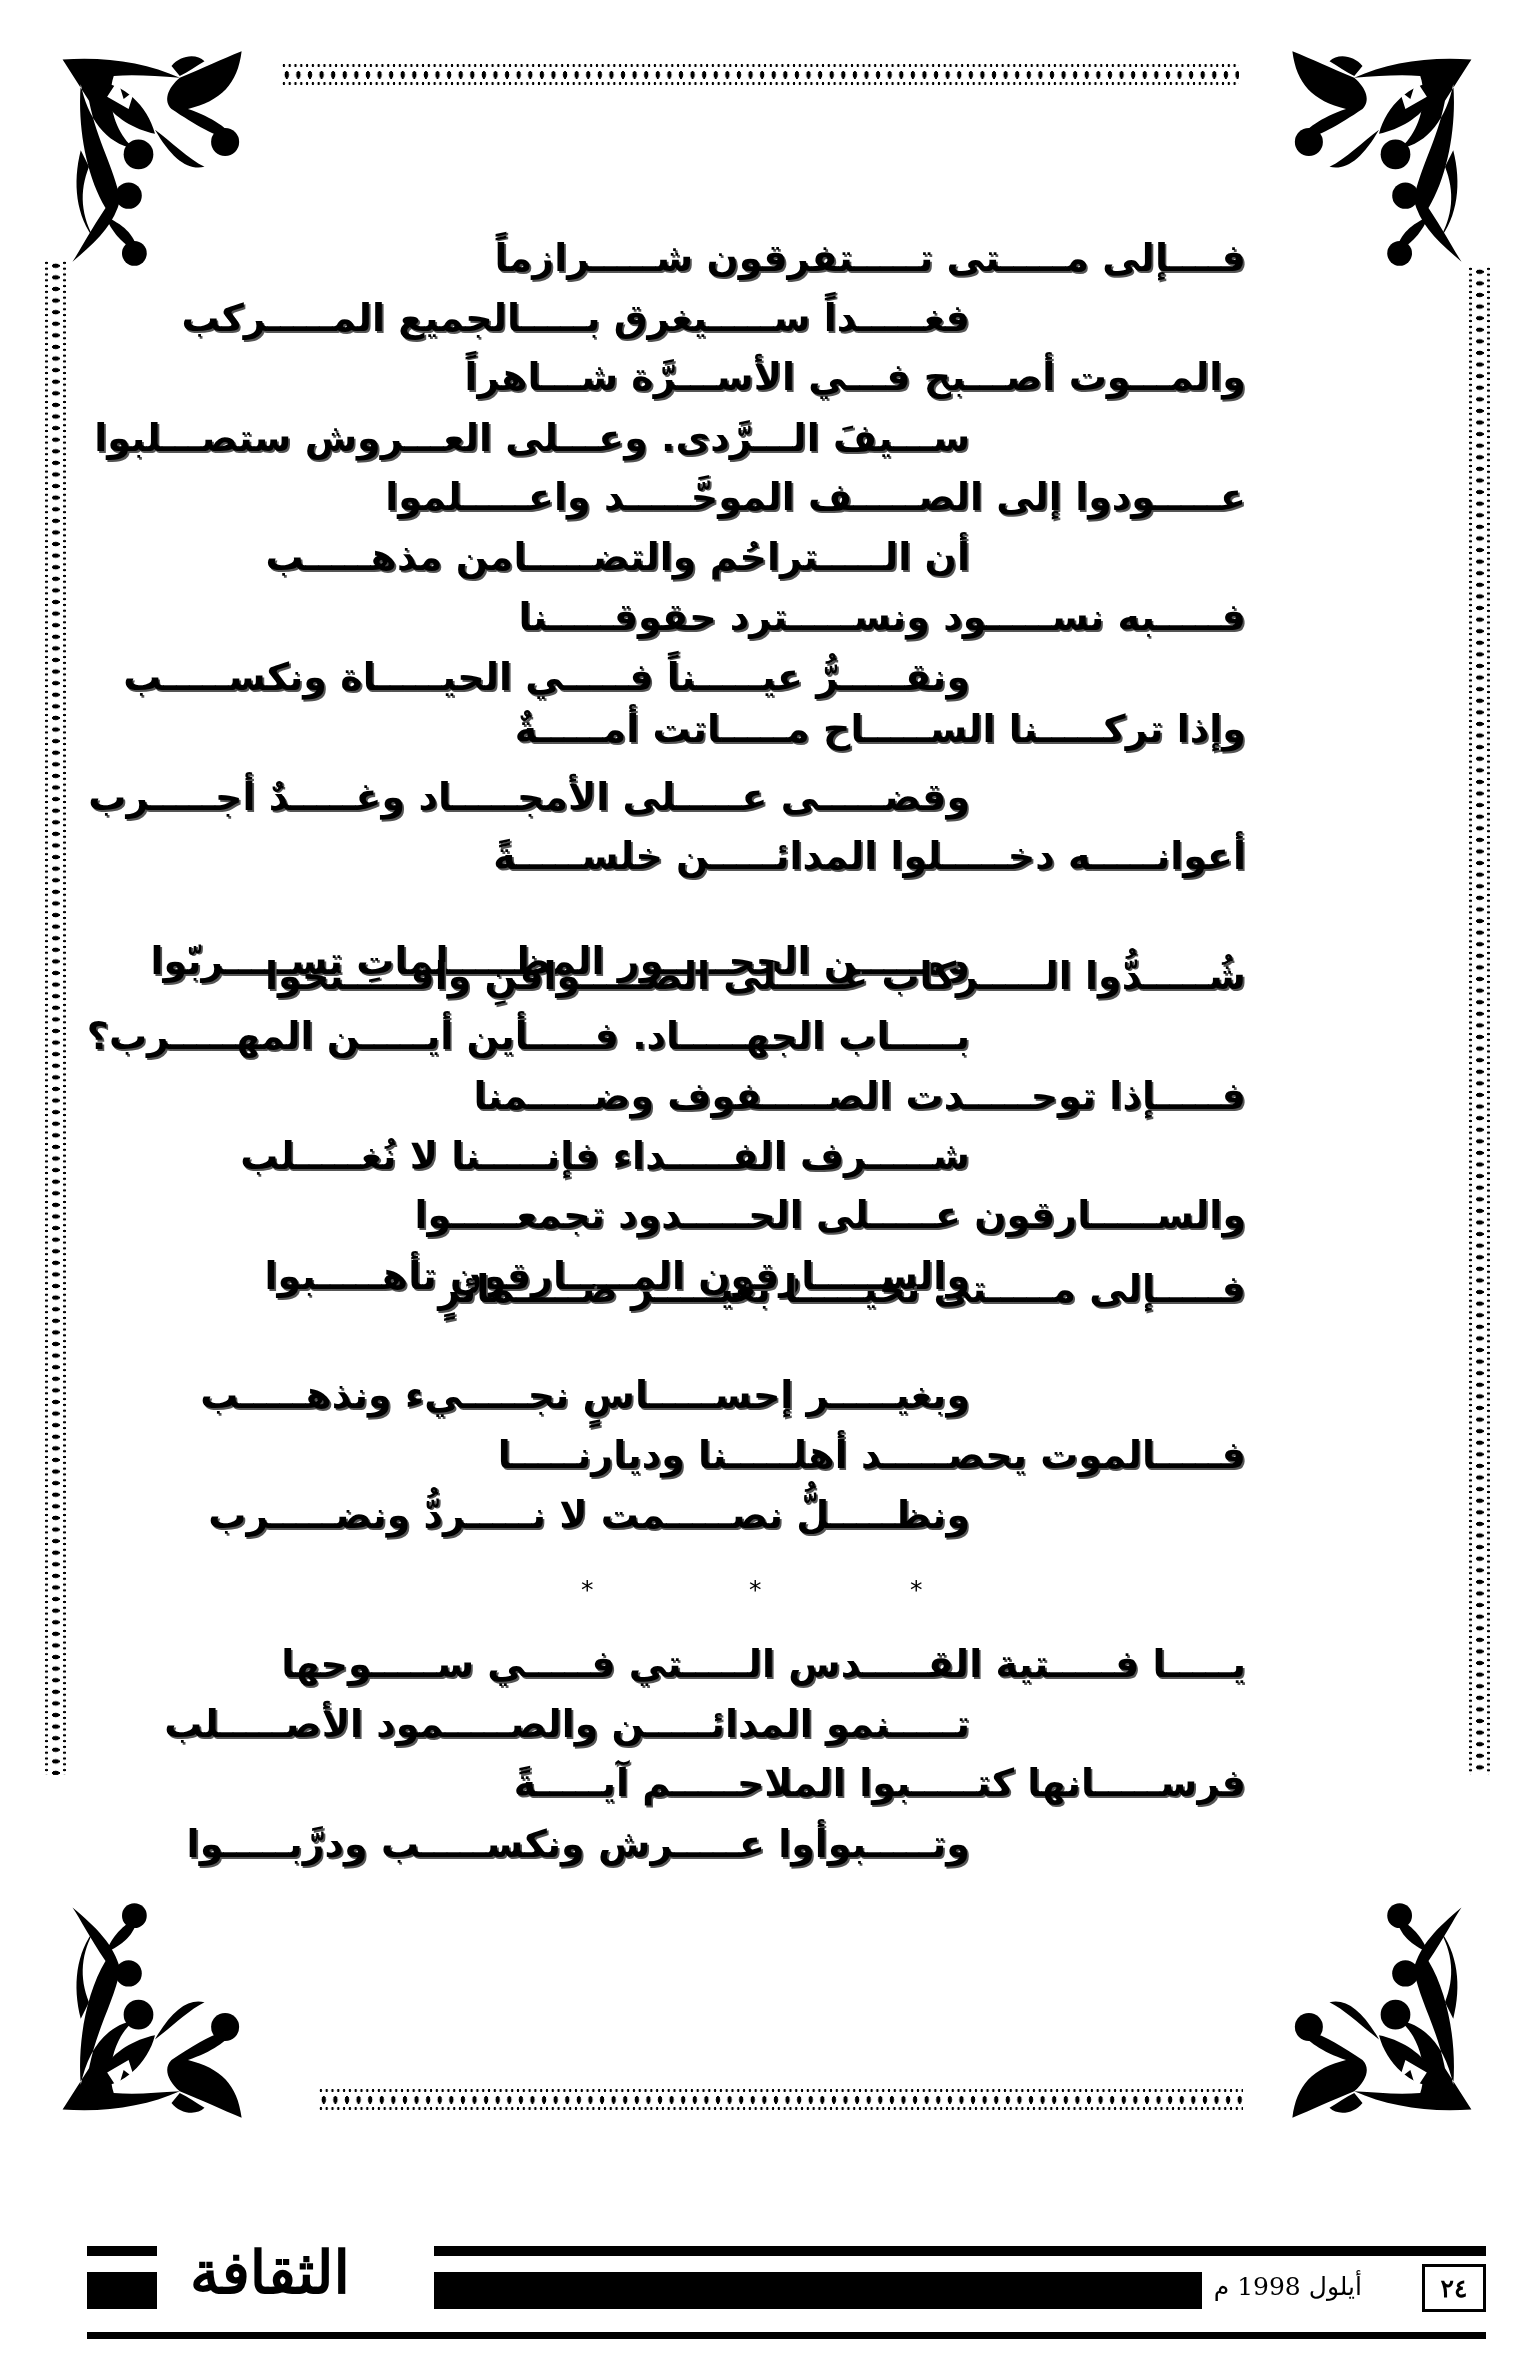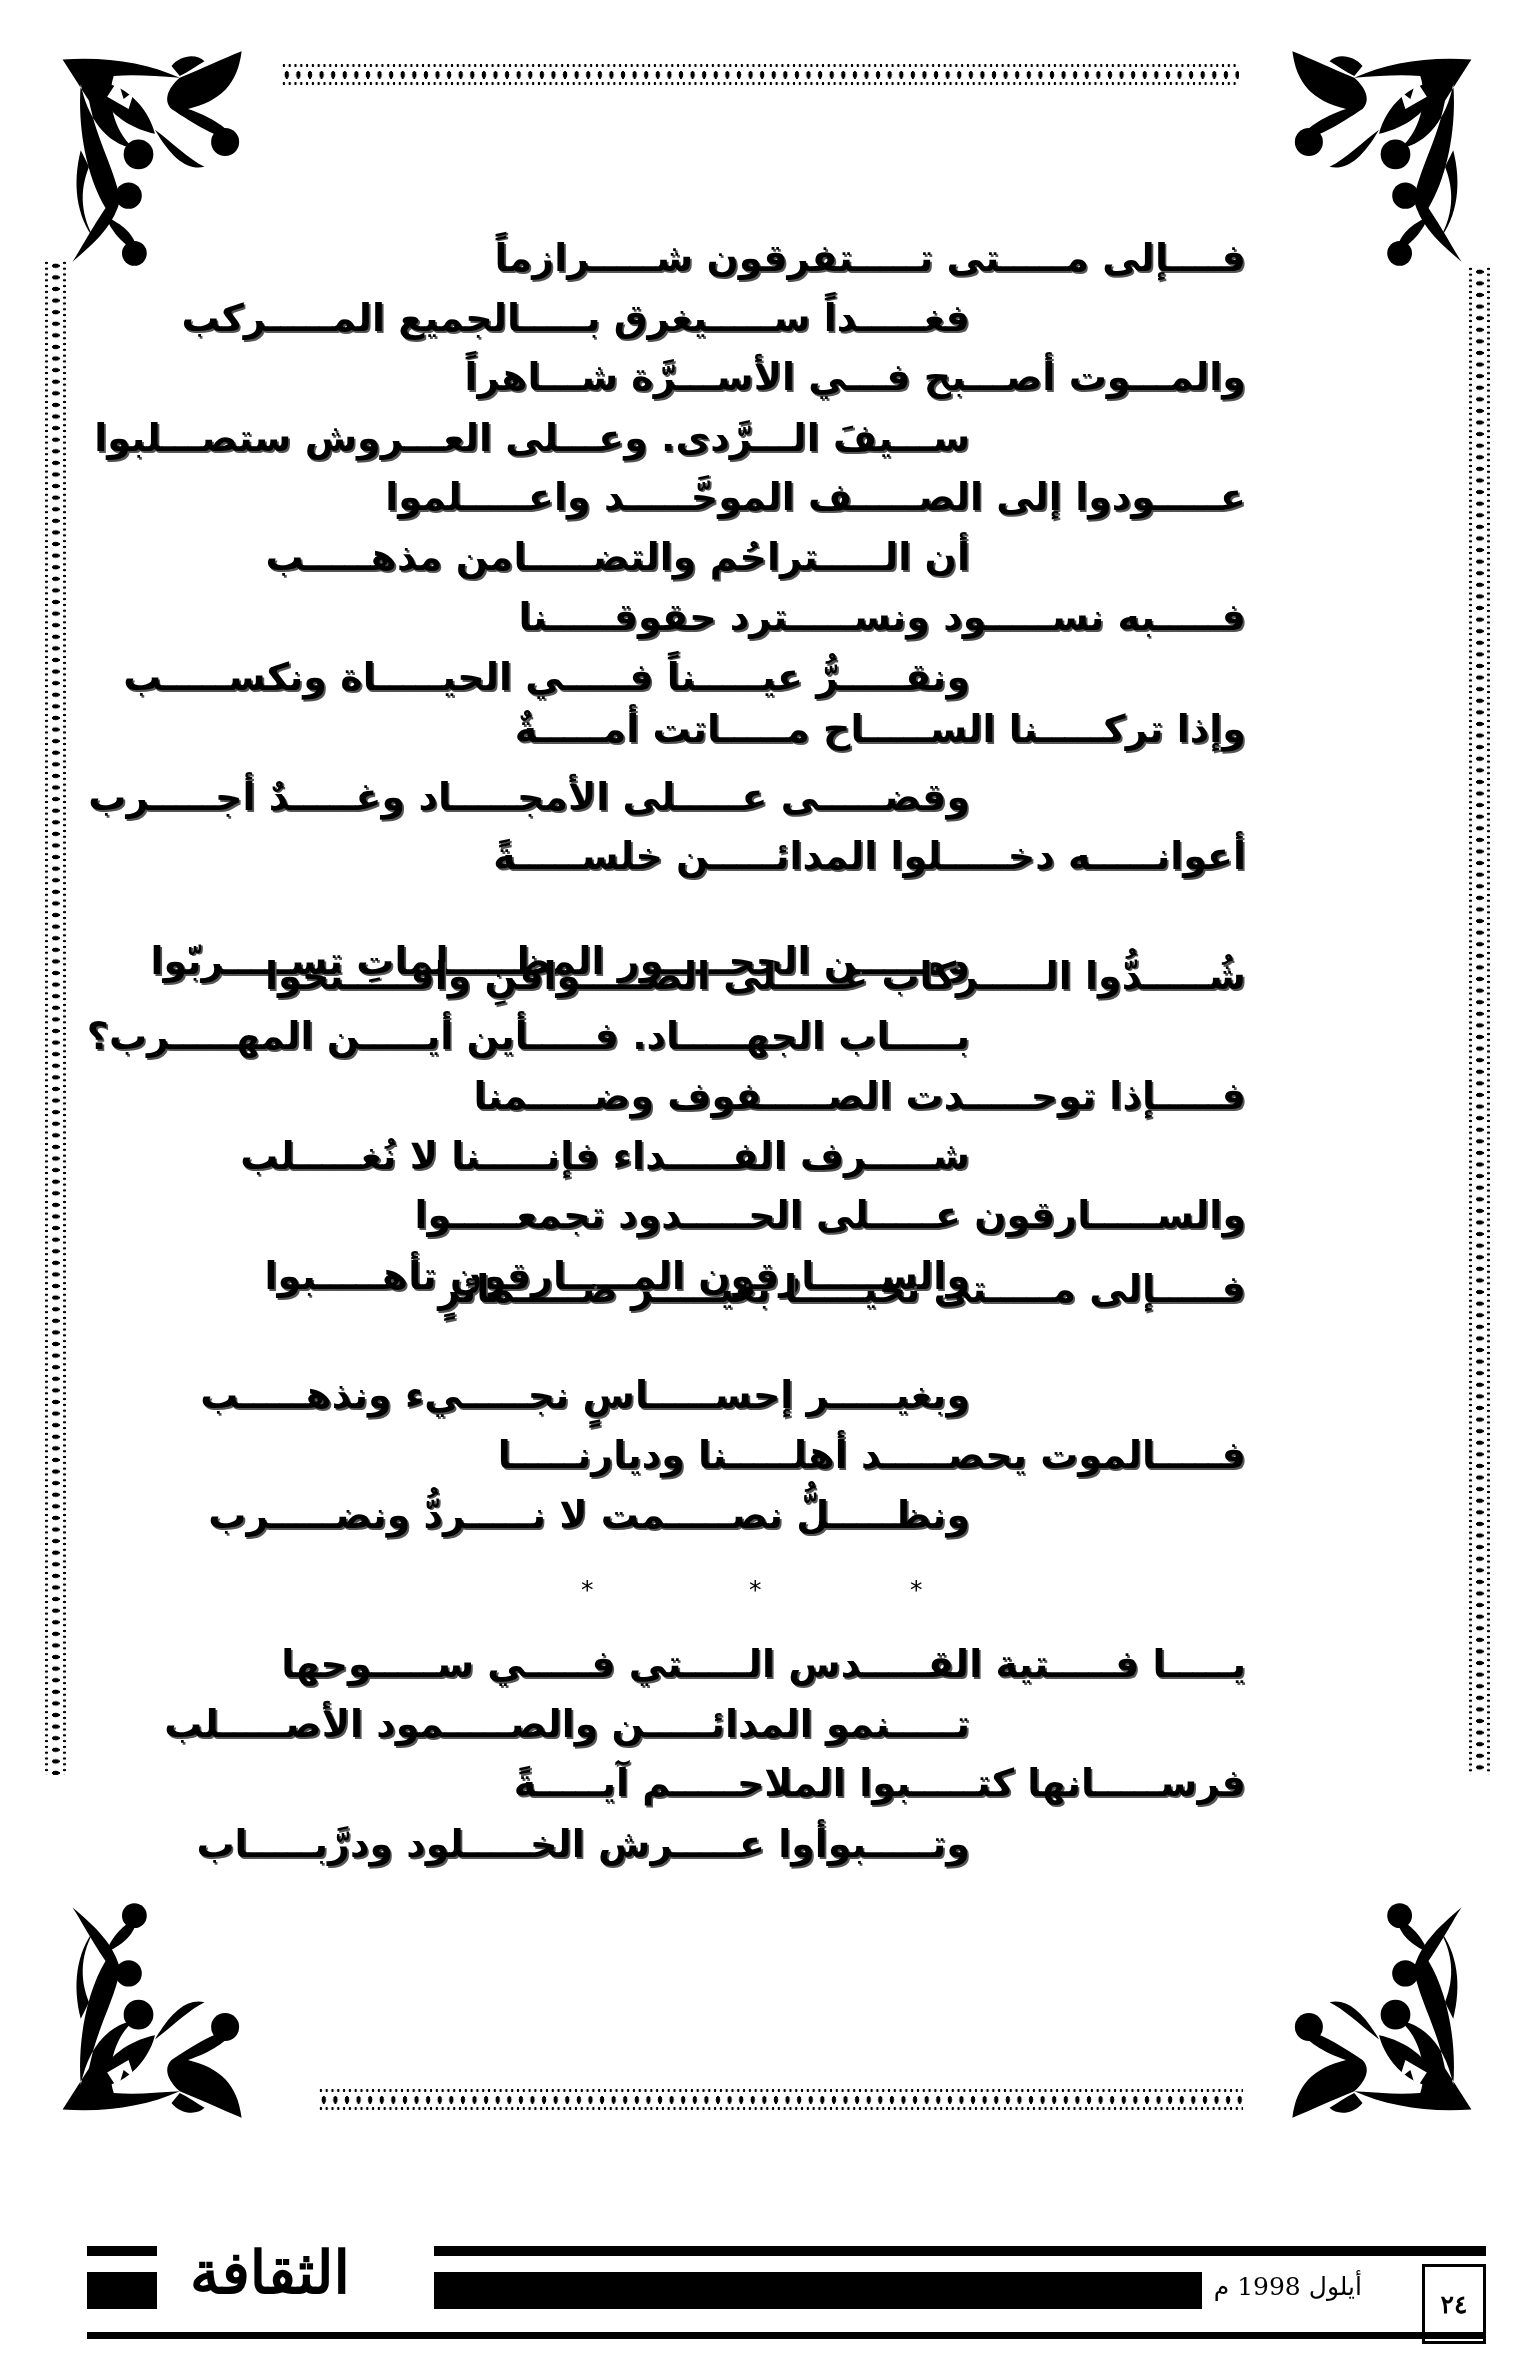--- a/index.html
+++ b/index.html
@@ -38,21 +38,21 @@
   
   .footer { position: absolute; left: 87px; top: 2229px; width: 1399px; height: 111px; }
   .f-topbar { position: absolute; left: 347px; right: 0; top: 16.5px; height: 10px; background: #000; }
   .f-blackbox { position: absolute; left: 347px; width: 768px; top: 43px; height: 37px; background: #000; }
   .f-leftbars1 { position: absolute; left: 0; width: 70px; top: 16.5px; height: 10px; background: #000; }
   .f-leftbars2 { position: absolute; left: 0; width: 70px; top: 43px; height: 37px; background: #000; }
   .f-logo { position: absolute; left: 103px; top: 6.6px; direction: rtl;
     font-family: Liberation Serif, serif; font-weight: bold; font-size: 59px; line-height: 74px; letter-spacing: -1.7px; }
   .f-date { position: absolute; right: 124px; top: 41px; direction: rtl;
     font-family: "DejaVu Serif", serif; font-size: 25px; line-height: 33px; }
-  .f-pagebox { position: absolute; right: 0; top: 35px; width: 64px; height: 80px; border: 3.3px solid #000; box-sizing: border-box;
+  .f-pagebox { position: absolute; right: 0; top: 35px; width: 64px; height: 48px; border: 3.3px solid #000; box-sizing: border-box;
     display: flex; align-items: center; justify-content: center;
     font-family: "DejaVu Serif", serif; font-size: 25px; font-weight: bold; }
   .f-bottombar { position: absolute; left: 0; right: 0; top: 103px; height: 7.4px; background: #000; }
 </style>
 </head>
 <body>
 
 <div class="page">
 
   <div class="hband" style="left:281px; width:958px; top:64px;">
@@ -178,21 +178,21 @@
 
     <div class="stars">
       <span class="star" style="left:910px">*</span>
       <span class="star" style="left:749px">*</span>
       <span class="star" style="left:581px">*</span>
     </div>
 
     <div class="line sadr" style="top:1639px">يـــــا فـــــتية القـــــدس الـــــتي فـــــي ســـــوحها</div>
     <div class="line ajuz" style="top:1699px">تـــــنمو المدائـــــن والصـــــمود الأصـــــلب</div>
     <div class="line sadr" style="top:1758px">فرســـــانها كتـــــبوا الملاحـــــم آيـــــةً</div>
-    <div class="line ajuz" style="top:1819px">وتـــــبوأوا عـــــرش الخـــــلود ودرَّبـــــاب</div>
+    <div class="line ajuz" style="top:1819px">وتـــــبوأوا عـــــرش ونكســـــب ودرَّبـــــوا</div>
   </div>
 
   <div class="footer">
     <div class="f-leftbars1"></div>
     <div class="f-leftbars2"></div>
     <div class="f-logo">الثقافة</div>
     <div class="f-topbar"></div>
     <div class="f-blackbox"></div>
     <div class="f-date">أيلول 1998 م</div>
     <div class="f-pagebox">

